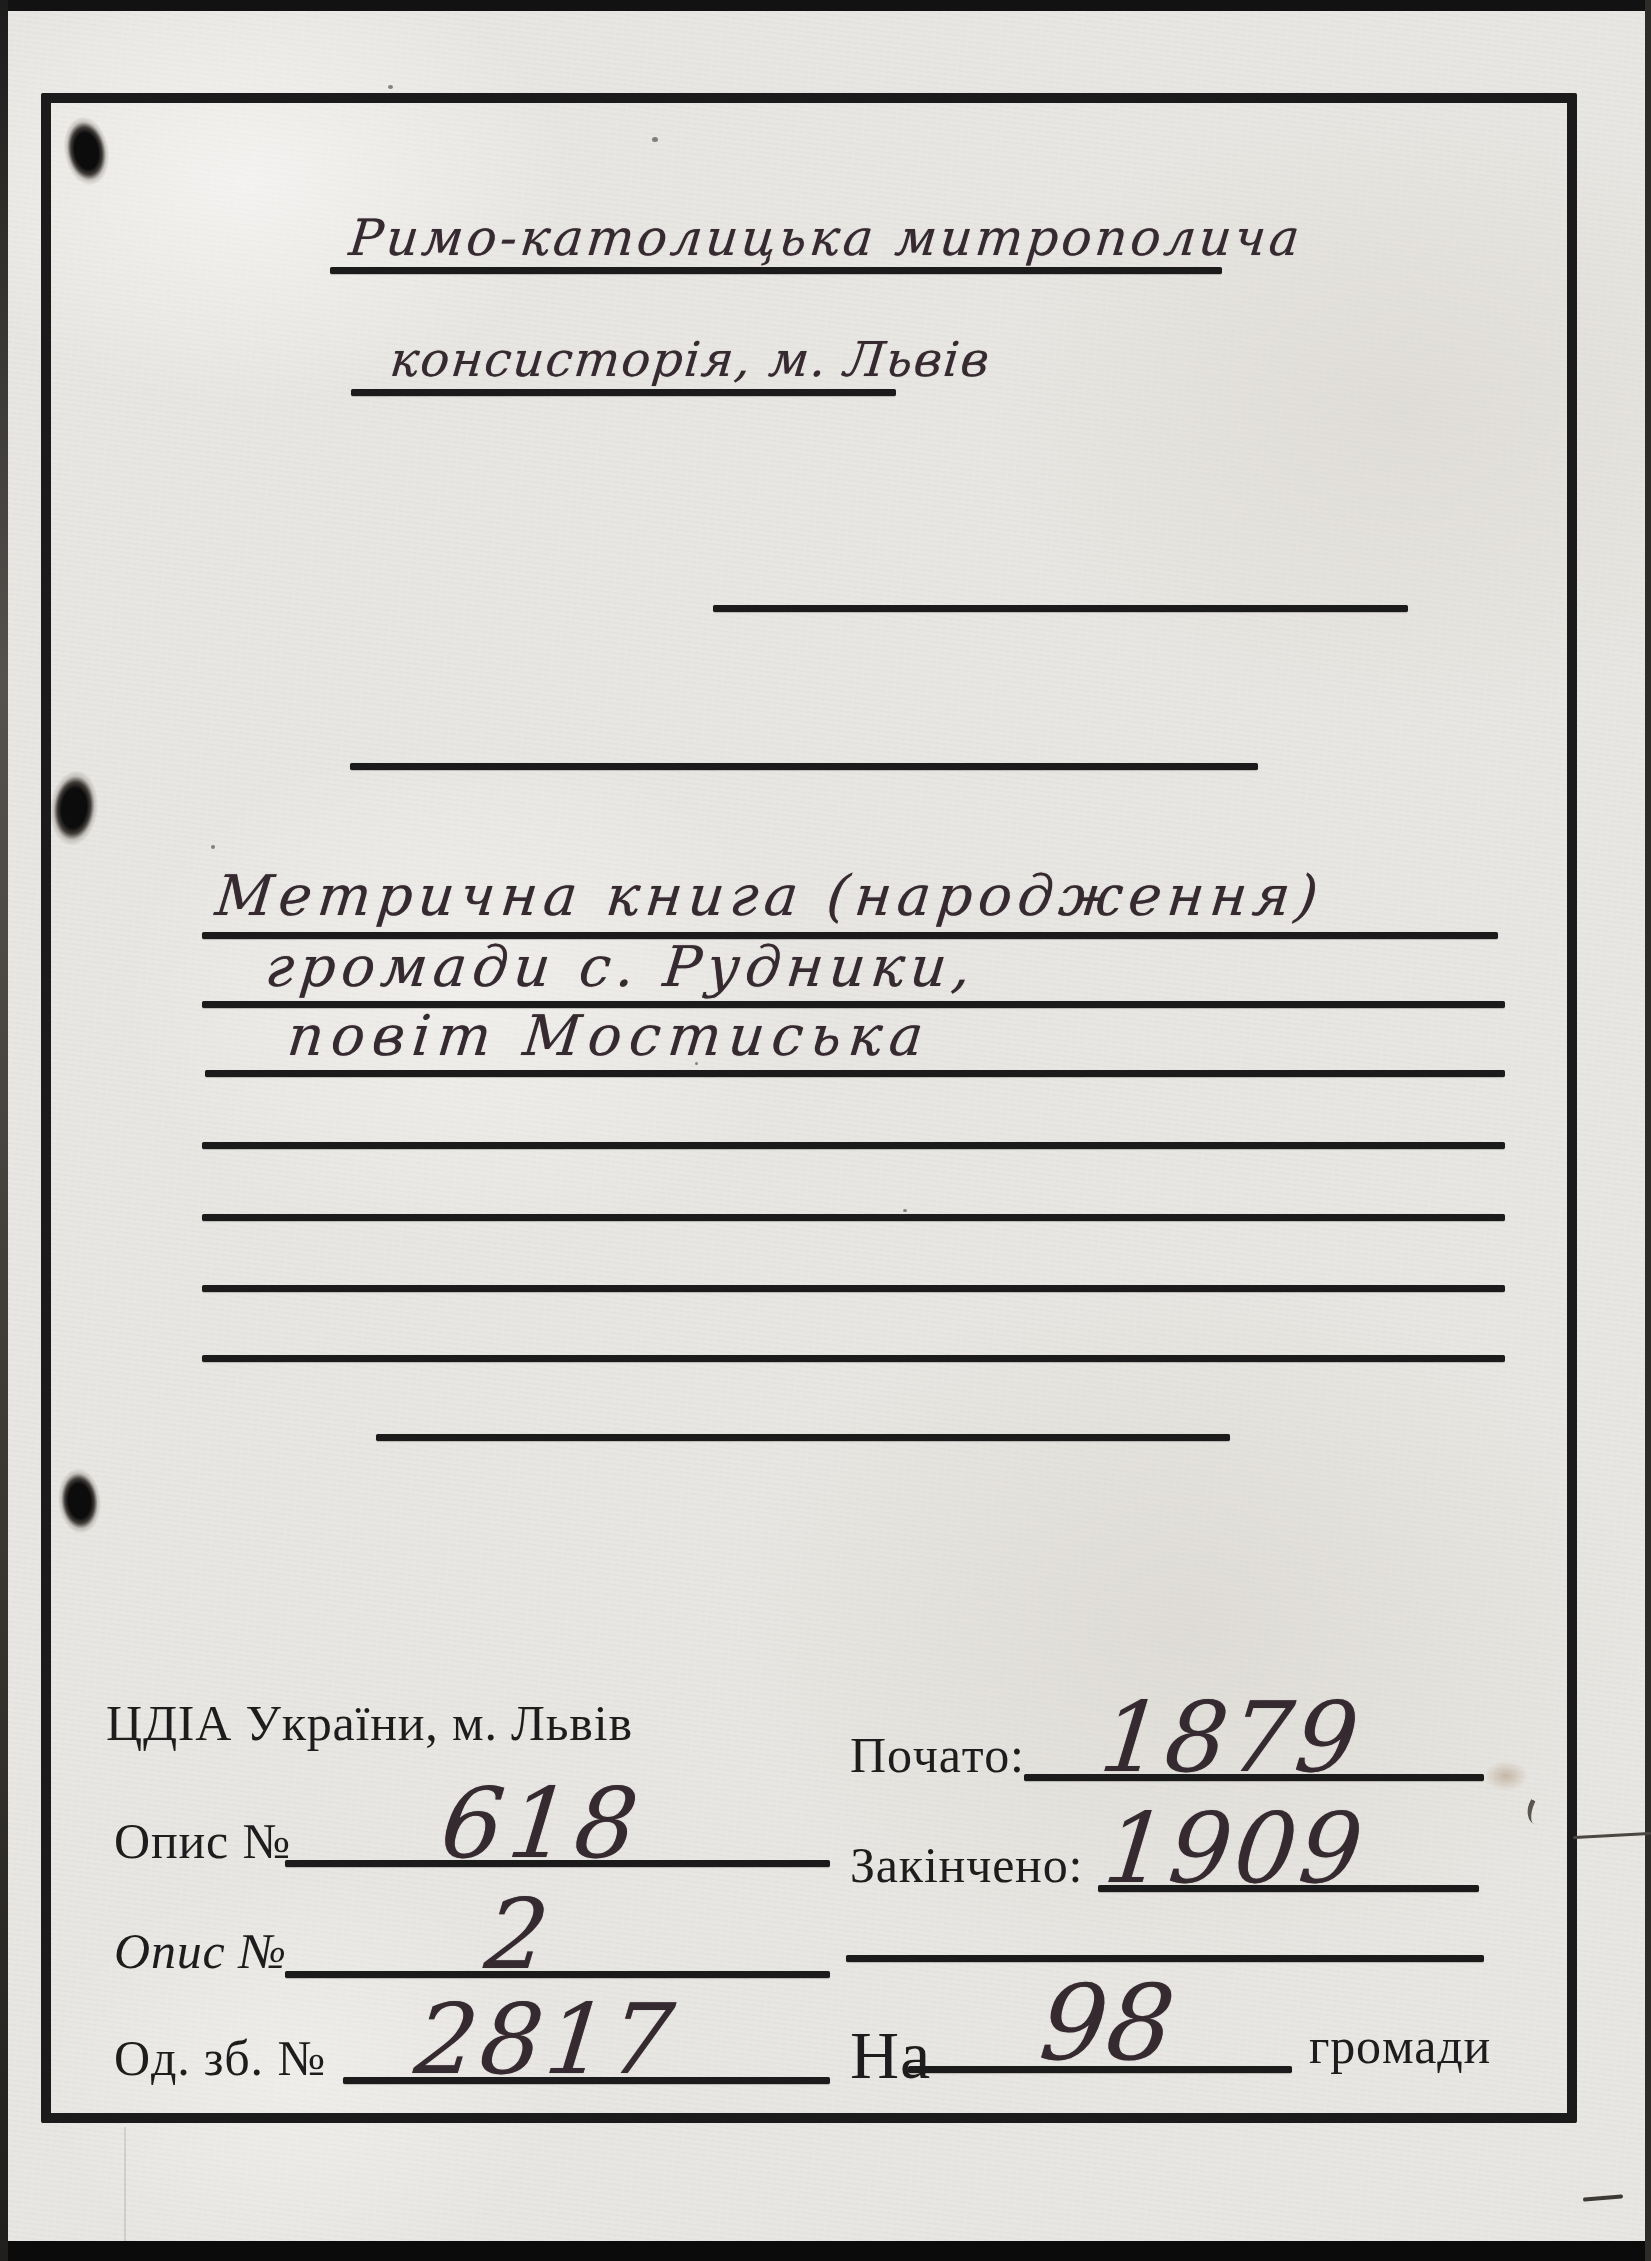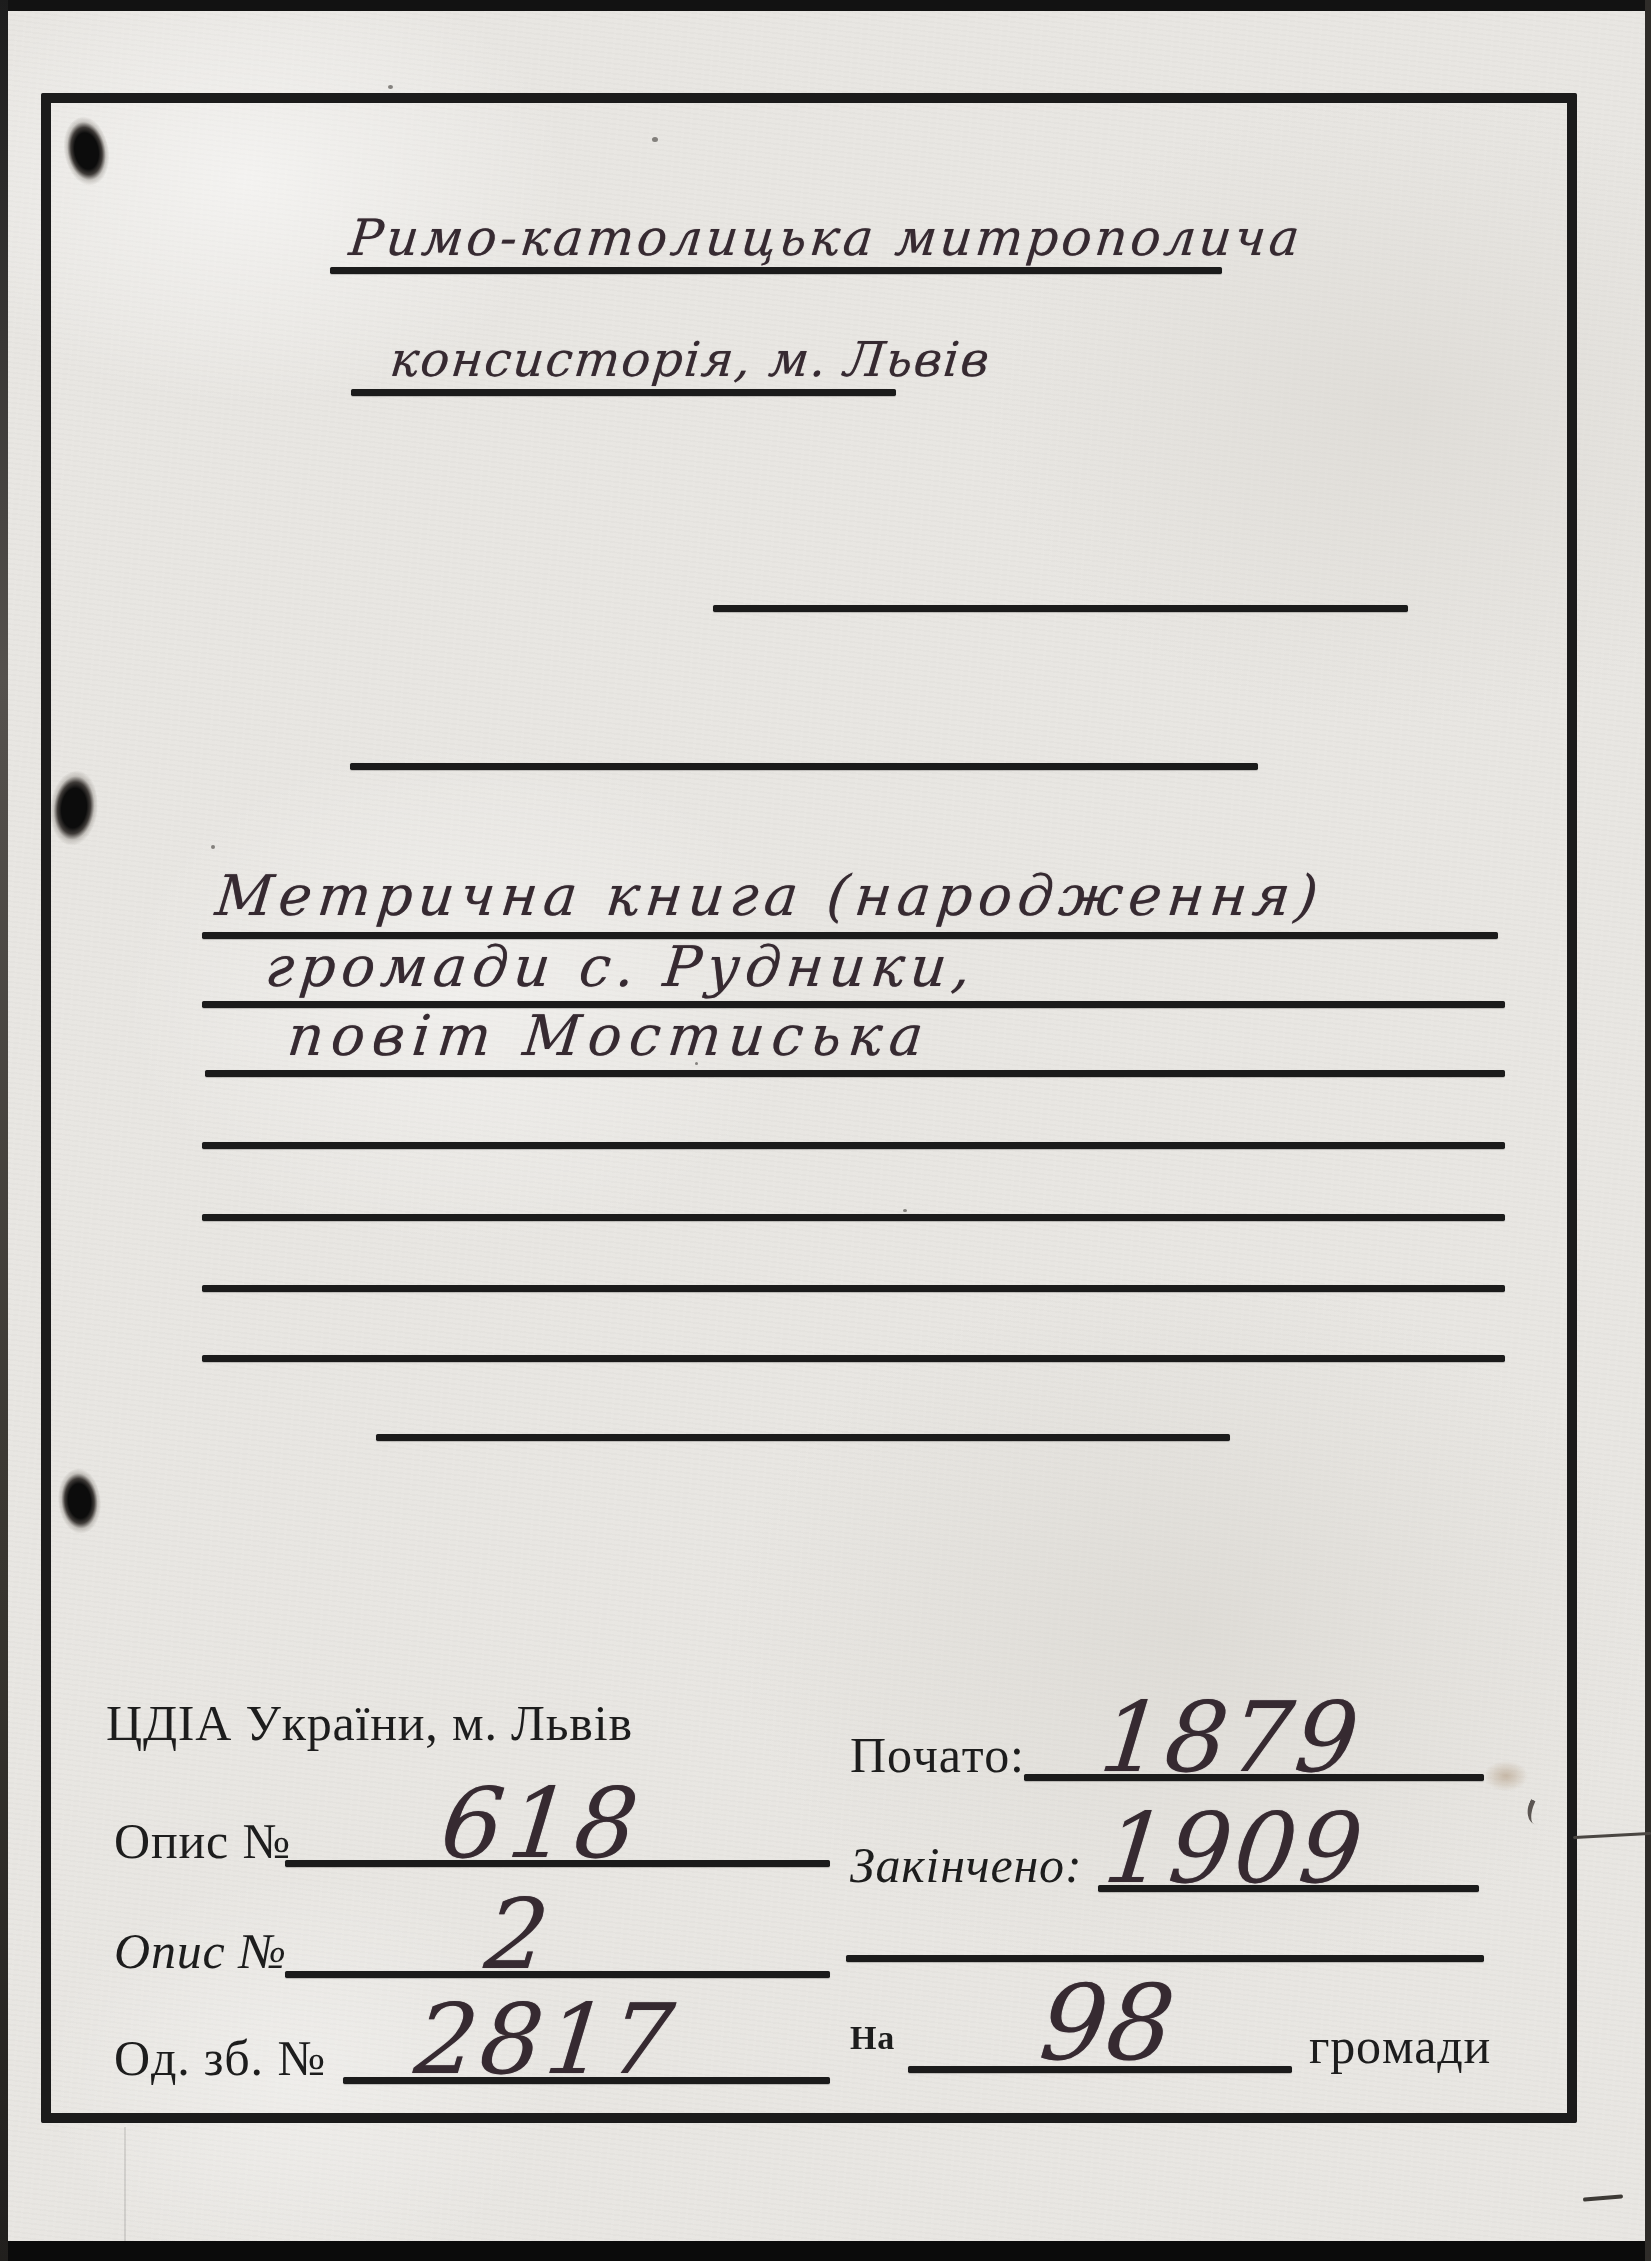--- a/index.html
+++ b/index.html
@@ -86,27 +86,27 @@
   <div class="rule thick" style="left:285px;top:1971px;width:545px;"></div>
 
   <div class="pr" style="left:114px;top:2032px;font-size:50px;">Од. зб. №</div>
   <div class="hw val" style="left:347px;top:1991px;width:388px;font-size:97px;letter-spacing:3.3px;">2817</div>
   <div class="rule thick" style="left:343px;top:2077px;width:487px;"></div>
 
   <div class="pr" style="left:850px;top:1729px;font-size:50px;">Почато:</div>
   <div class="hw val" style="left:999px;top:1689px;width:454px;font-size:97px;letter-spacing:3.3px;">1879</div>
   <div class="rule thick" style="left:1024px;top:1774px;width:460px;"></div>
 
-  <div class="pr" style="left:850px;top:1839px;font-size:50px;font-style:italic;">Закінчено:</div>
+  <div class="pr" style="left:850px;top:1839px;font-size:50px;">Закінчено:</div>
   <div class="hw val" style="left:1032px;top:1800px;width:396px;font-size:97px;letter-spacing:3.3px;">1909</div>
   <div class="rule thick" style="left:1098px;top:1885px;width:381px;"></div>
 
   <div class="rule thick" style="left:846px;top:1955px;width:638px;"></div>
 
-  <div class="pr" style="left:850px;top:2020px;font-size:34px;font-weight:bold;">На</div>
+  <div class="pr" style="left:850px;top:2020px;font-size:68px;">На</div>
   <div class="hw val" style="left:912px;top:1971px;width:380px;font-size:104px;">98</div>
   <div class="rule thick" style="left:908px;top:2066px;width:384px;"></div>
   <div class="pr" style="left:1309px;top:2020px;font-size:50px;">громади</div>
 
   <div class="abs" style="left:1478px;top:1757px;width:56px;height:38px;border-radius:50%;
               background:radial-gradient(closest-side, rgba(146,112,74,0.38), rgba(146,112,74,0) 80%);"></div>
   <div class="abs" style="left:1526px;top:1801px;width:10px;height:21.5px;border-left:5px solid #3a3330;
               border-radius:0 0 0 90%;transform:rotate(24deg);opacity:0.8;"></div>
   <div class="abs" style="left:1573px;top:1834px;width:78px;height:3.3px;background:#4a4642;
               transform:rotate(-3deg);border-radius:1.7px;"></div>

